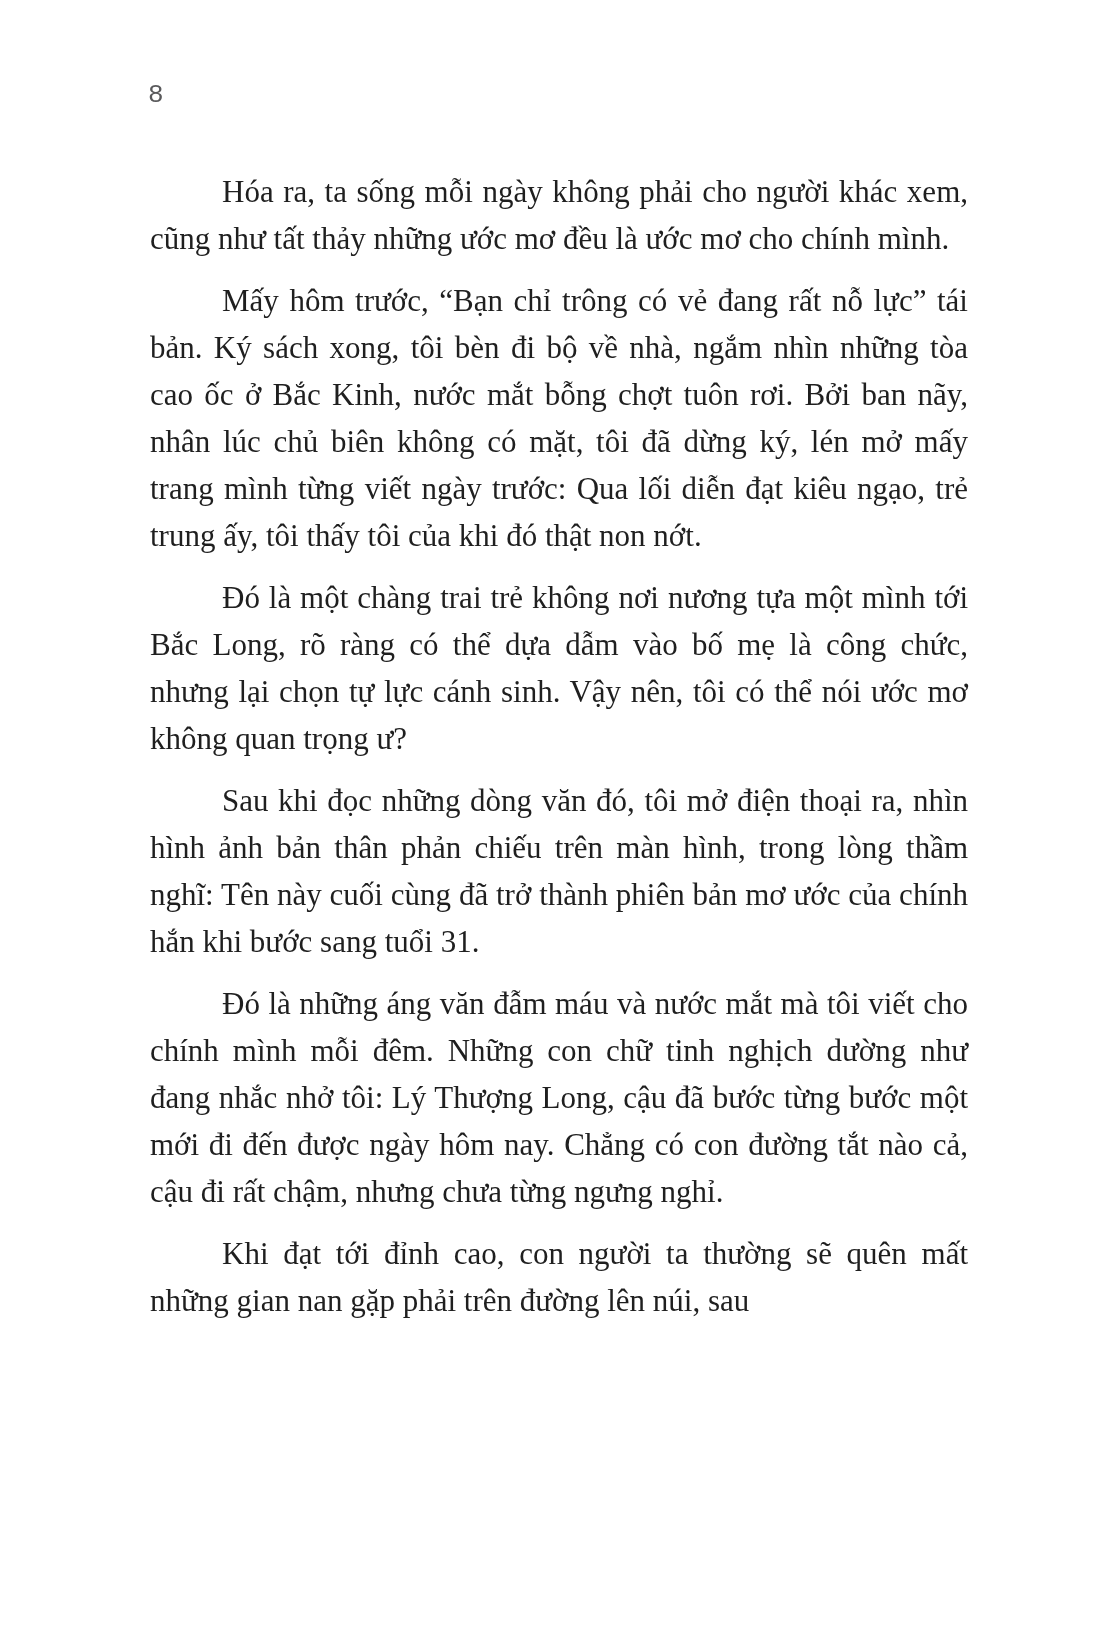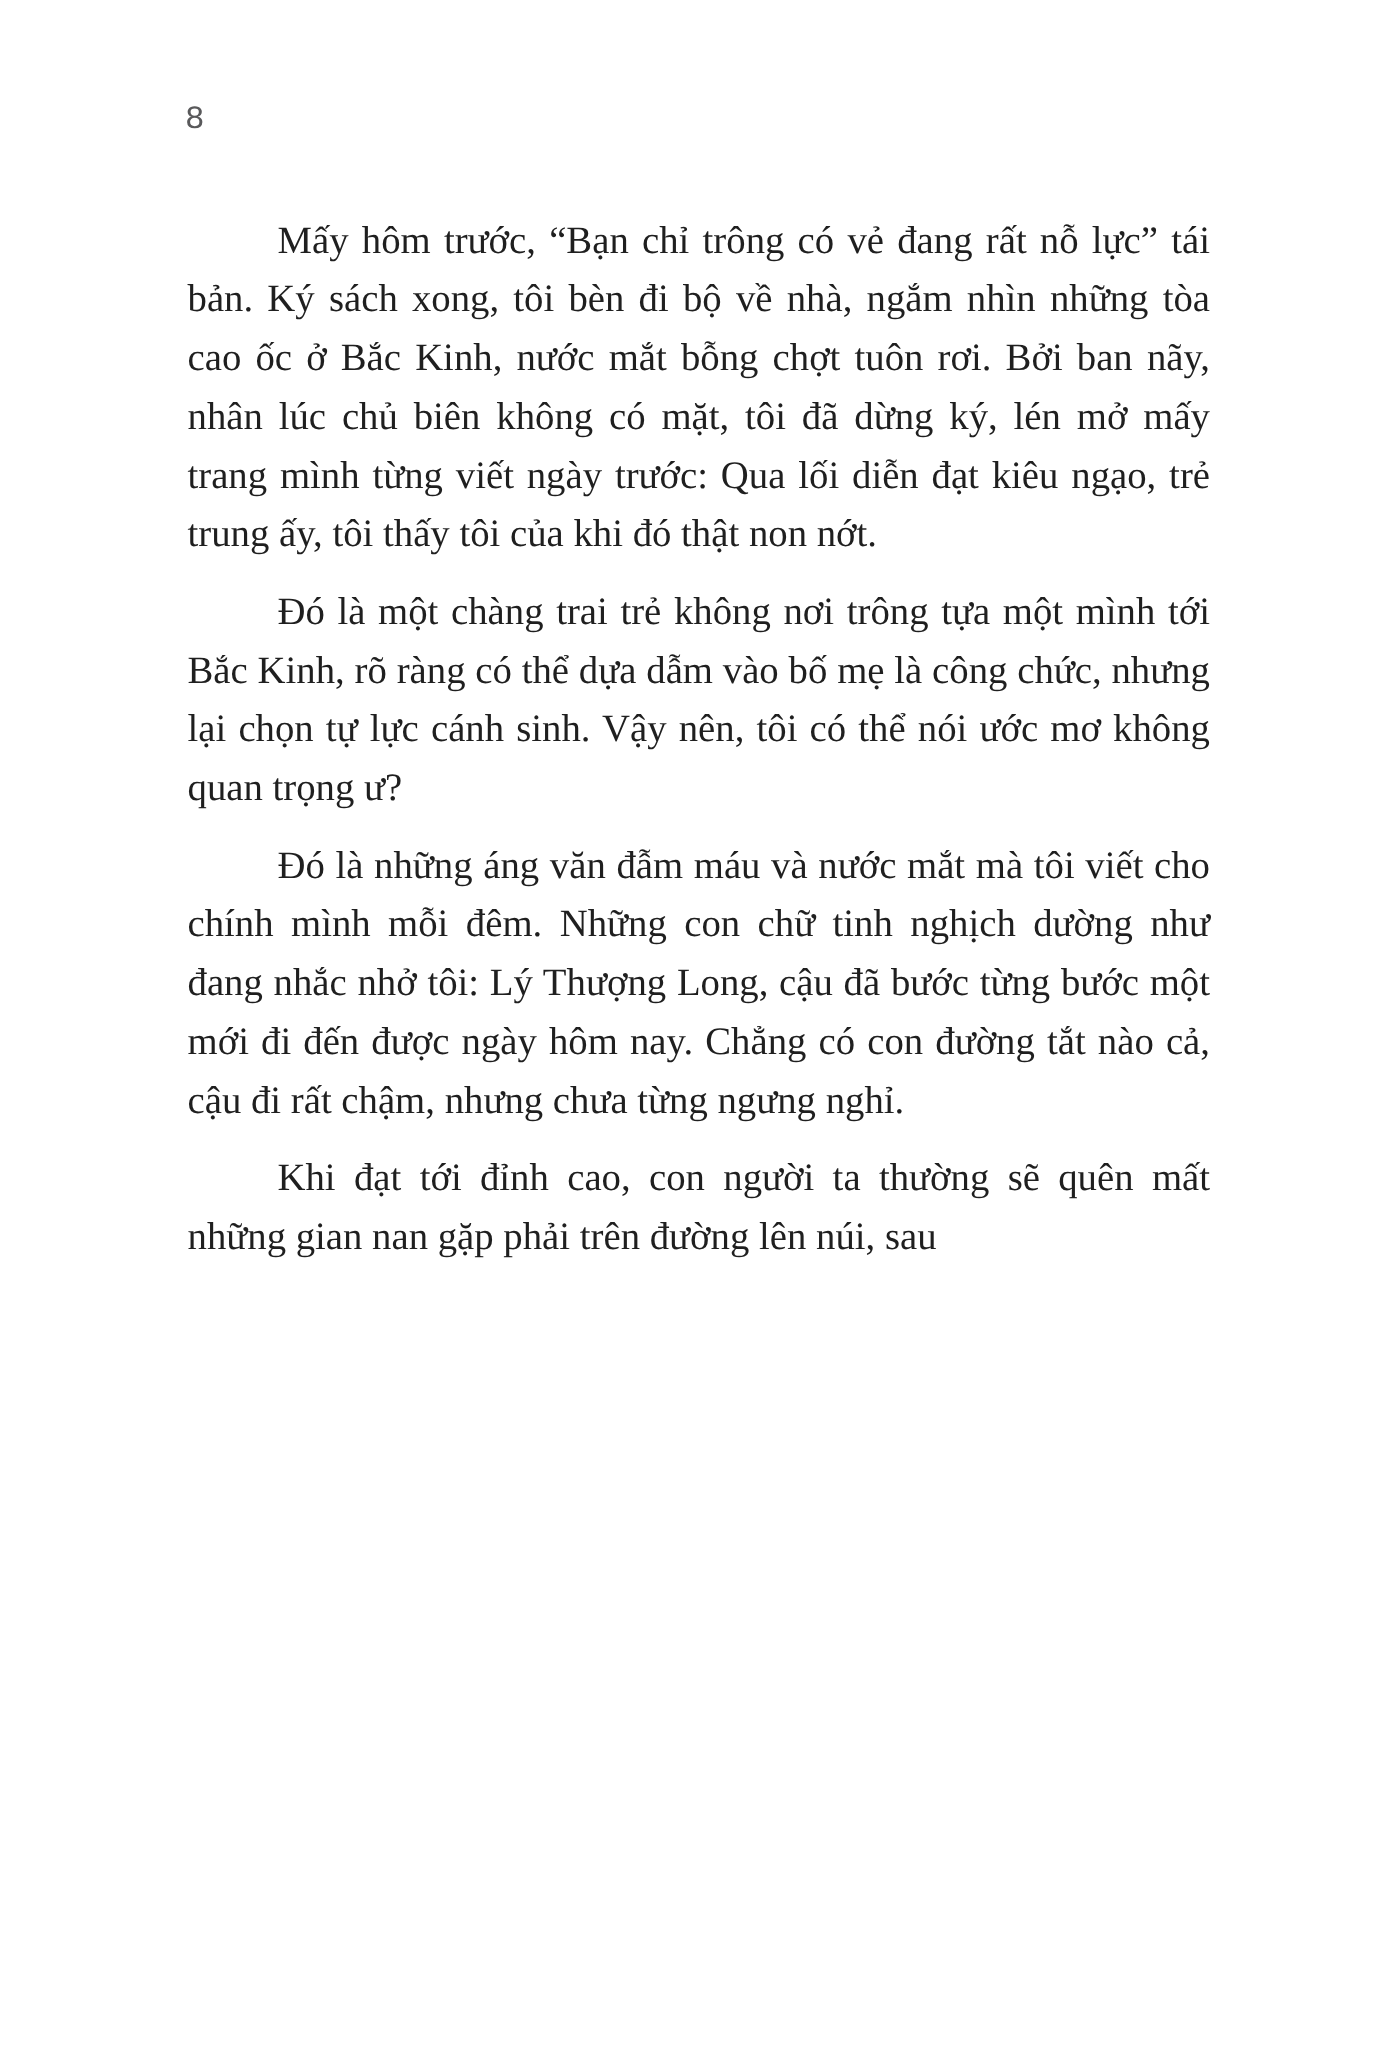--- a/index.html
+++ b/index.html
@@ -62,19 +62,21 @@
 <body>
 
 <div class="book-page">
 
   <header class="page-header">
     <span class="page-number">8</span>
   </header>
 
   <main class="page-body">
 
+  <p>Hóa ra, ta sống mỗi ngày không phải cho người khác xem, cũng như tất thảy những ước mơ đều là ước mơ cho chính mình.</p>
       <p>Mấy hôm trước, “Bạn chỉ trông có vẻ đang rất nỗ lực” tái bản. Ký sách xong, tôi bèn đi bộ về nhà, ngắm nhìn những tòa cao ốc ở Bắc Kinh, nước mắt bỗng chợt tuôn rơi. Bởi ban nãy, nhân lúc chủ biên không có mặt, tôi đã dừng ký, lén mở mấy trang mình từng viết ngày trước: Qua lối diễn đạt kiêu ngạo, trẻ trung ấy, tôi thấy tôi của khi đó thật non nớt.</p>
-      <p>Đó là một chàng trai trẻ không nơi trông tựa một mình tới Bắc Kinh, rõ ràng có thể dựa dẫm vào bố mẹ là công chức, nhưng lại chọn tự lực cánh sinh. Vậy nên, tôi có thể nói ước mơ không quan trọng ư?</p>
+      <p>Đó là một chàng trai trẻ không nơi nương tựa một mình tới Bắc Long, rõ ràng có thể dựa dẫm vào bố mẹ là công chức, nhưng lại chọn tự lực cánh sinh. Vậy nên, tôi có thể nói ước mơ không quan trọng ư?</p>
+      <p>Sau khi đọc những dòng văn đó, tôi mở điện thoại ra, nhìn hình ảnh bản thân phản chiếu trên màn hình, trong lòng thầm nghĩ: Tên này cuối cùng đã trở thành phiên bản mơ ước của chính hắn khi bước sang tuổi 31.</p>
       <p>Đó là những áng văn đẫm máu và nước mắt mà tôi viết cho chính mình mỗi đêm. Những con chữ tinh nghịch dường như đang nhắc nhở tôi: Lý Thượng Long, cậu đã bước từng bước một mới đi đến được ngày hôm nay. Chẳng có con đường tắt nào cả, cậu đi rất chậm, nhưng chưa từng ngưng nghỉ.</p>
       <p>Khi đạt tới đỉnh cao, con người ta thường sẽ quên mất những gian nan gặp phải trên đường lên núi, sau</p>
     </main>
 
 </div>
 
 </body></html>

